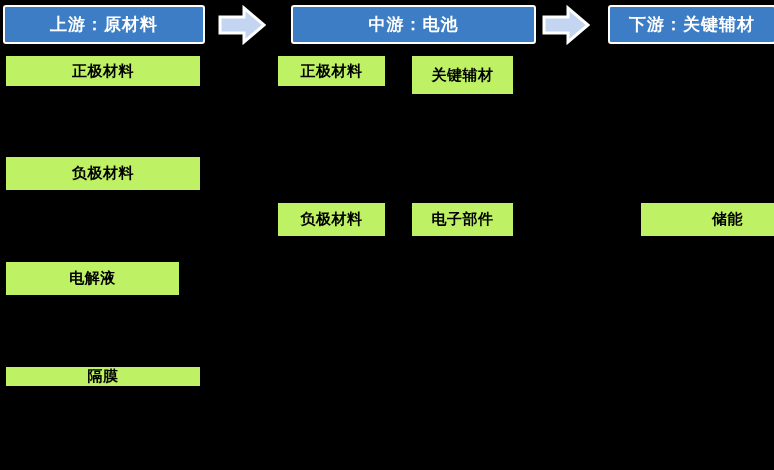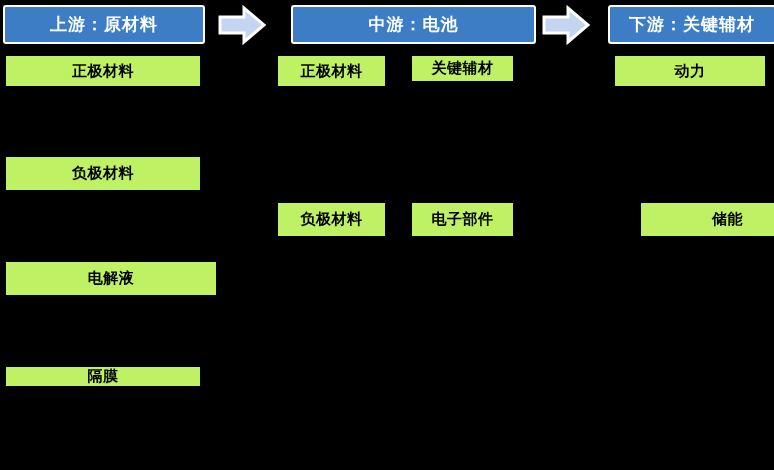--- a/index.html
+++ b/index.html
@@ -76,21 +76,21 @@
   </div>
 
   <div class="chip" style="left:6px; top:56px; width:194px; height:30px;">
     <span>正极材料</span>
   </div>
 
   <div class="chip" style="left:6px; top:157px; width:194px; height:33px;">
     <span>负极材料</span>
   </div>
 
-  <div class="chip" style="left:6px; top:262px; width:210px; height:33px;">
+  <div class="chip" style="left:6px; top:262px; width:173px; height:33px;">
     <span>电解液</span>
   </div>
 
   <div class="chip" style="left:6px; top:367px; width:194px; height:19px;">
     <span>隔膜</span>
   </div>
 
   <div class="arrow" style="left:218px; top:5px;">
     <svg viewBox="0 0 48 40" preserveAspectRatio="none" aria-hidden="true">
       <polygon points="2,12 26,12 26,3 46,20 26,37 26,28 2,28" fill="#C3D5F0" stroke="#FFFFFF" stroke-width="3" stroke-linejoin="miter"></polygon>
@@ -98,21 +98,21 @@
   </div>
 
   <div class="hdr" style="left:275px; top:5px; width:245px; height:39px;margin-left:16px;">
     <span>中游：电池</span>
   </div>
 
   <div class="chip" style="left:278px; top:56px; width:107px; height:30px;">
     <span>正极材料</span>
   </div>
 
-  <div class="chip" style="left:412px; top:56px; width:101px; height:25px;">
+  <div class="chip" style="left:412px; top:56px; width:101px; height:38px;">
     <span>关键辅材</span>
   </div>
 
   <div class="chip" style="left:278px; top:203px; width:107px; height:33px;">
     <span>负极材料</span>
   </div>
 
   <div class="chip" style="left:412px; top:203px; width:101px; height:33px;">
     <span>电子部件</span>
   </div>
@@ -120,21 +120,18 @@
   <div class="arrow" style="left:542px; top:5px;">
     <svg viewBox="0 0 48 40" preserveAspectRatio="none" aria-hidden="true">
       <polygon points="2,12 26,12 26,3 46,20 26,37 26,28 2,28" fill="#C3D5F0" stroke="#FFFFFF" stroke-width="3" stroke-linejoin="miter"></polygon>
     </svg>
   </div>
 
   <div class="hdr" style="left:608px; top:5px; width:168px; height:39px;">
     <span>下游：关键辅材</span>
   </div>
 
-  <div class="chip" style="left:615px; top:56px; width:150px; height:30px;">
-    <span>动力</span>
-  </div>
 
   <div class="chip" style="left:641px; top:203px; width:173px; height:33px;">
     <span>储能</span>
   </div>
 
 </div>
 
 </body></html>

